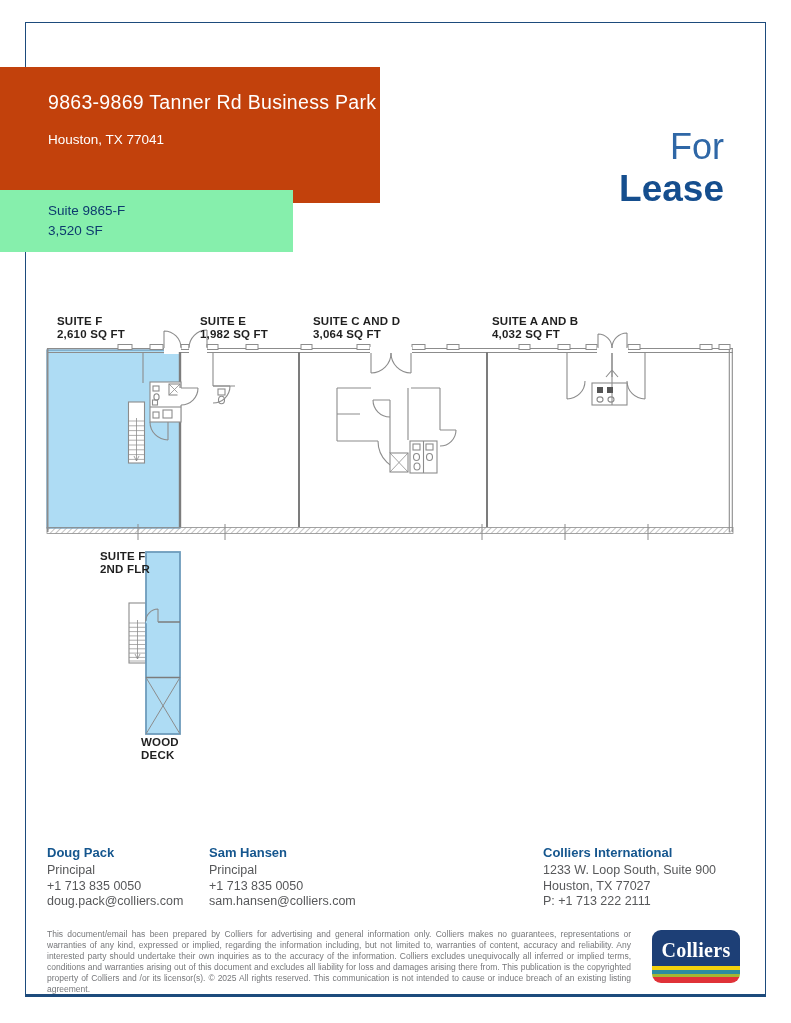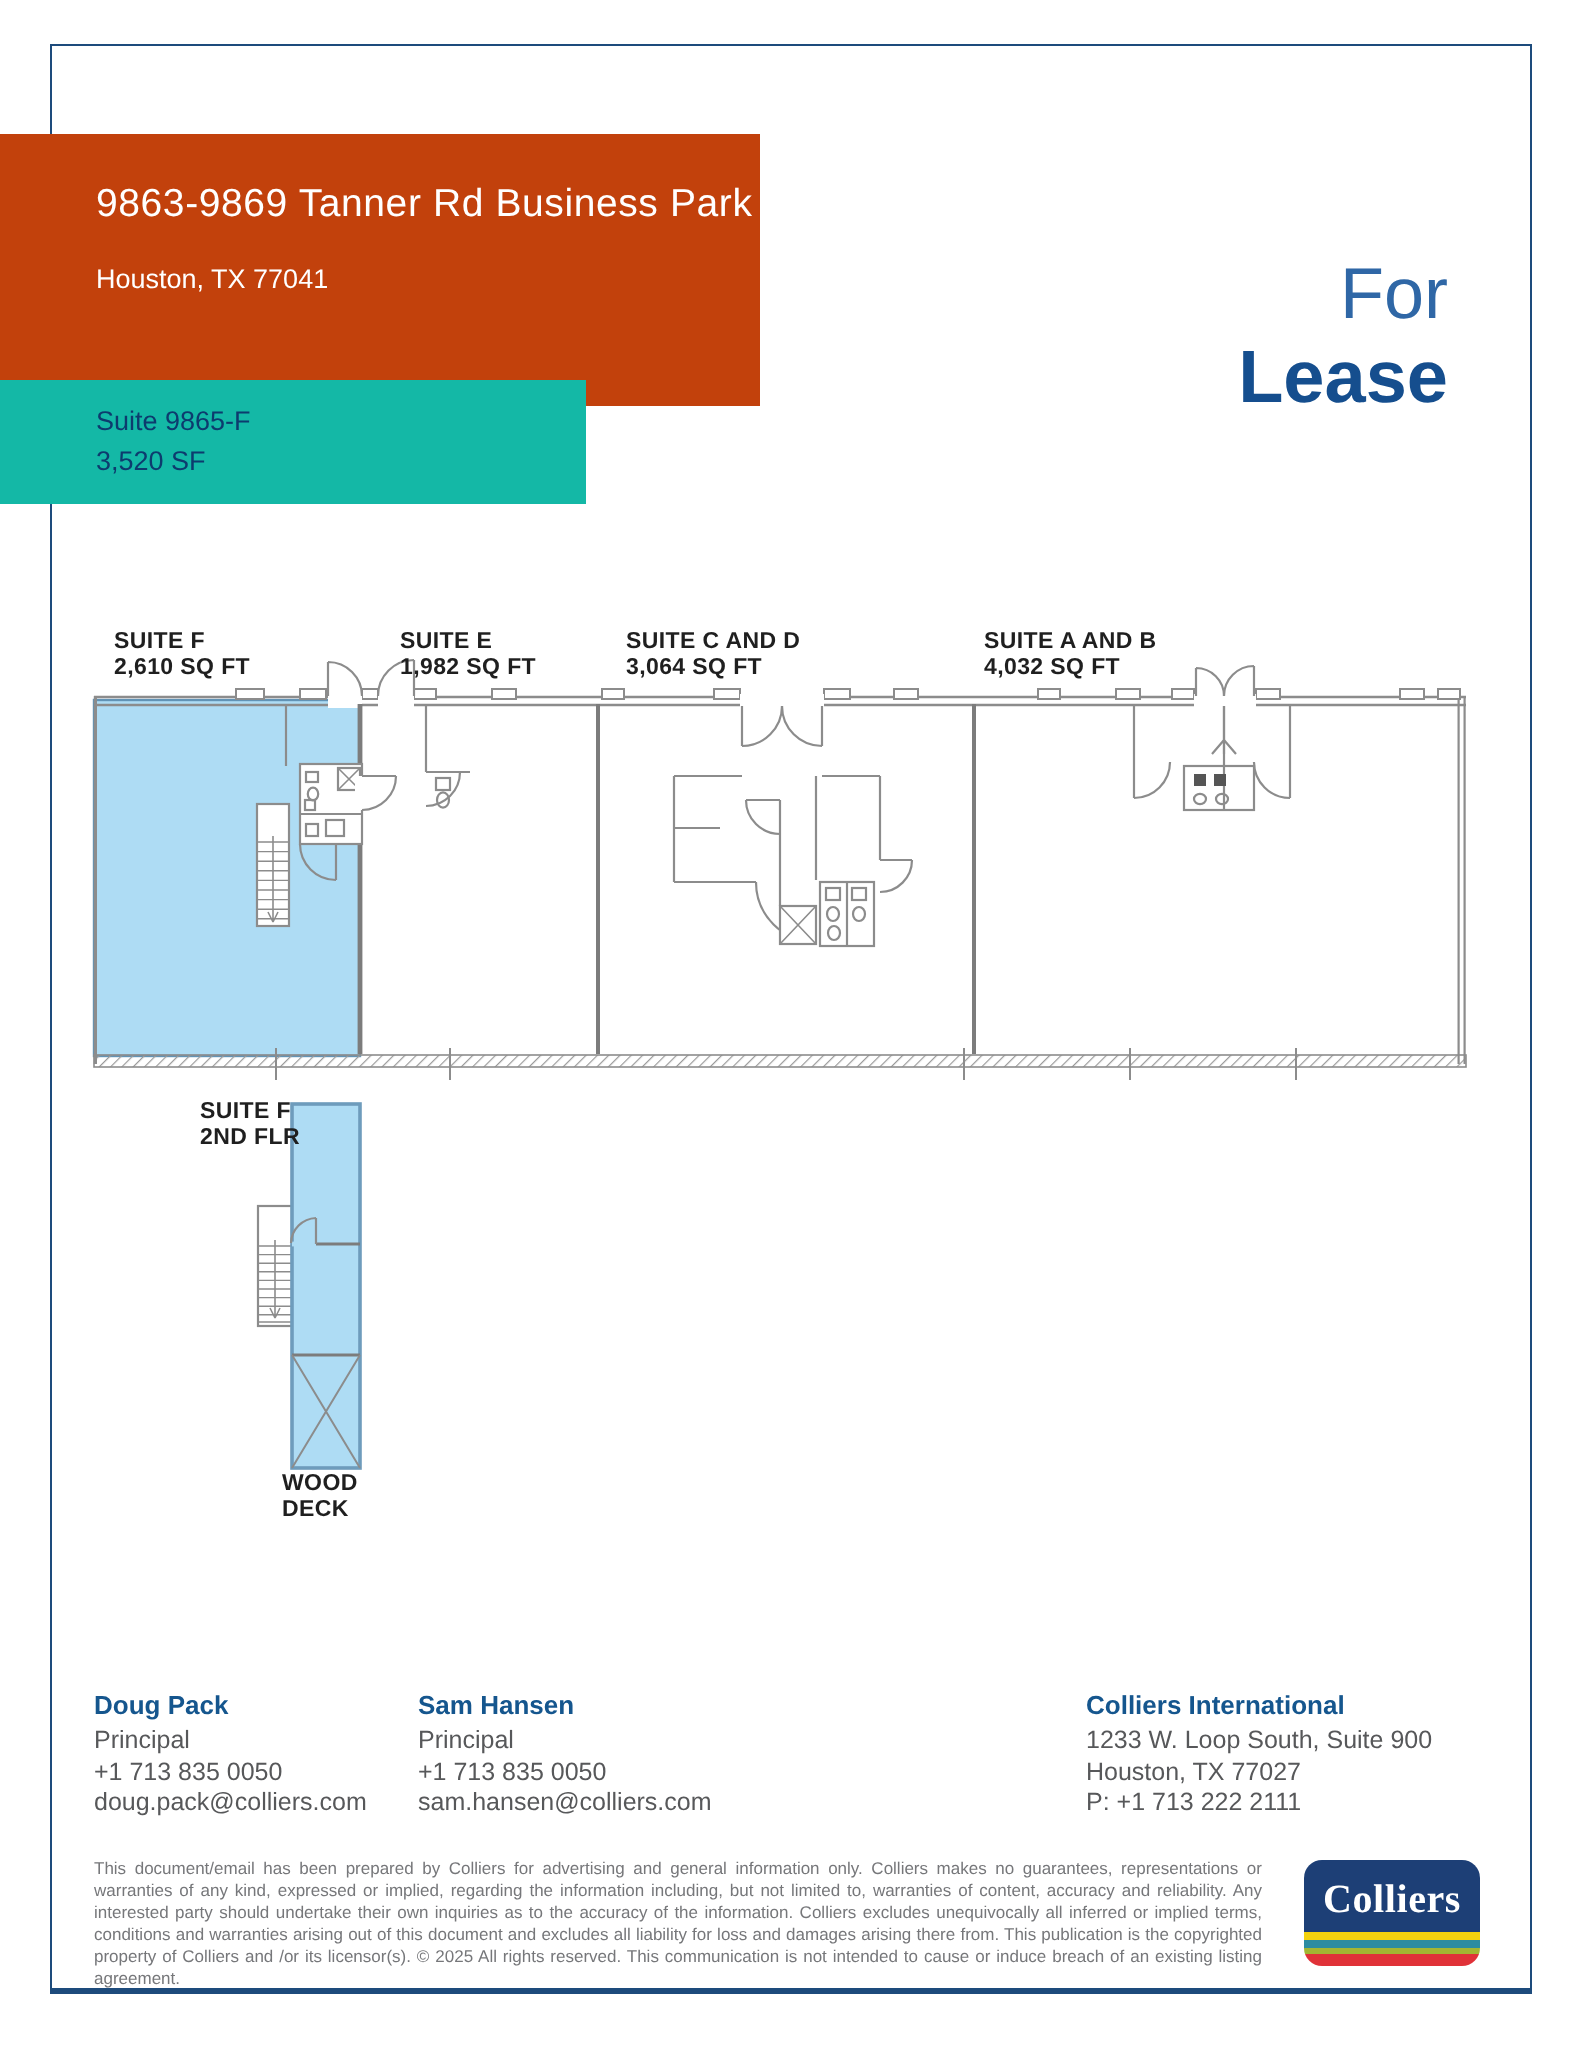--- a/index.html
+++ b/index.html
@@ -21,21 +21,21 @@
   .header-block {
     left:0; top:67px; width:380px; height:136px;
     background:#c2410c; color:#ffffff; z-index:3;
     padding:24px 0 0 48px;
   }
   .header-title { font-size:19.5px; letter-spacing:0.3px; font-weight:normal; }
   .header-address { margin-top:15px; font-size:13.5px; line-height:21px; }
 
   .suite-block {
     left:0; top:190px; width:293px; height:62px;
-    background:#14b8a6; color:#0d3b6e; z-index:4;
+    background:#86efac; color:#0d3b6e; z-index:4;
     padding:11px 0 0 48px; font-size:13.5px; line-height:20px;
   }
 
   .for-lease { right:67px; top:83px; text-align:right; z-index:2;margin-top:44px; }
   .for-line  { font-size:36px; color:#2f67a6; line-height:40px; }
   .lease-line{ font-size:37px; color:#154e8e; font-weight:bold; line-height:44px; }
 
   
   svg.plan { left:0; top:0; width:791px; height:1023px; z-index:2; }
 

